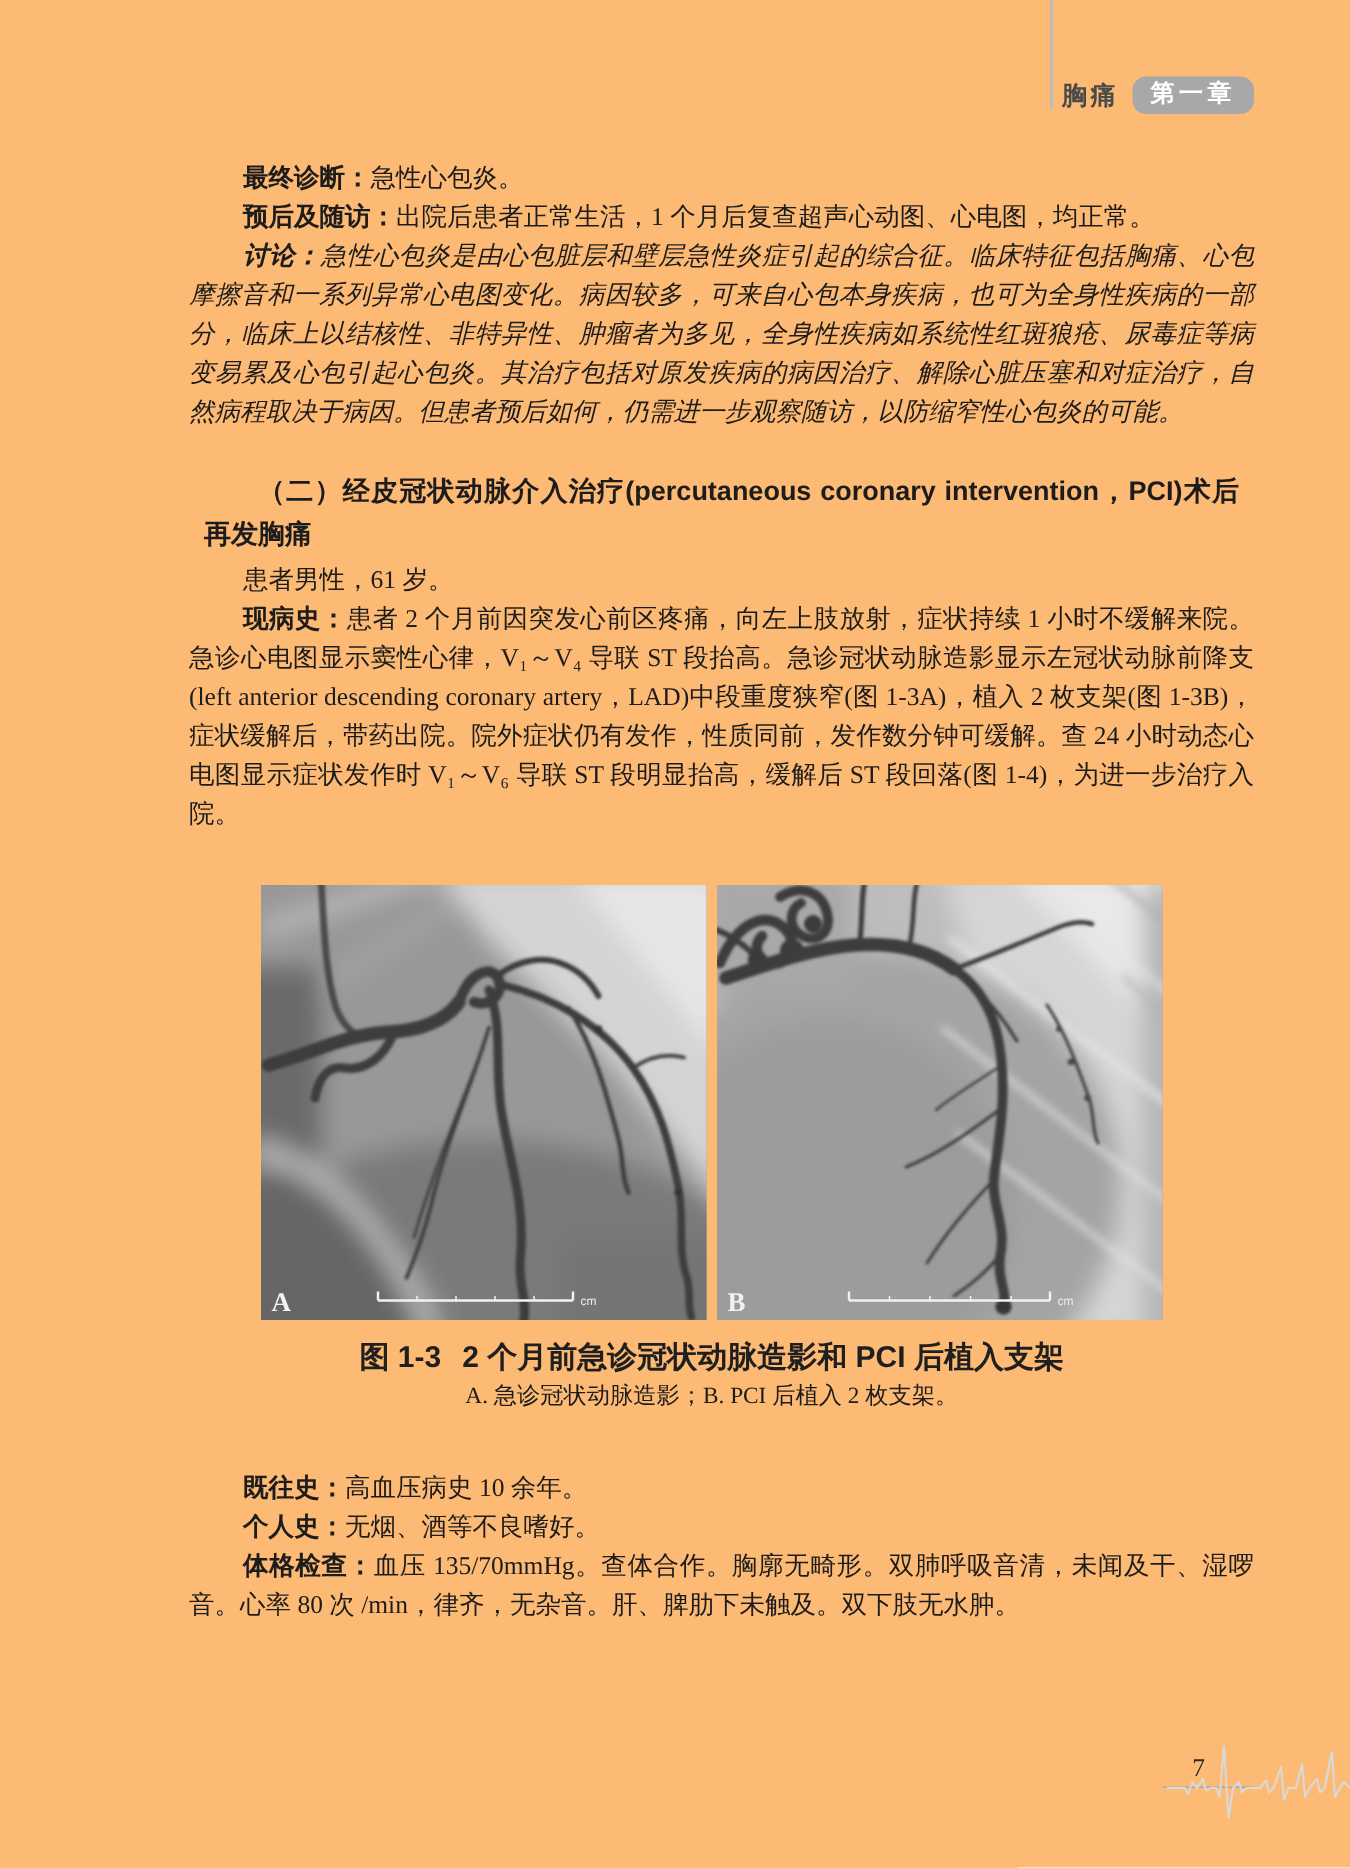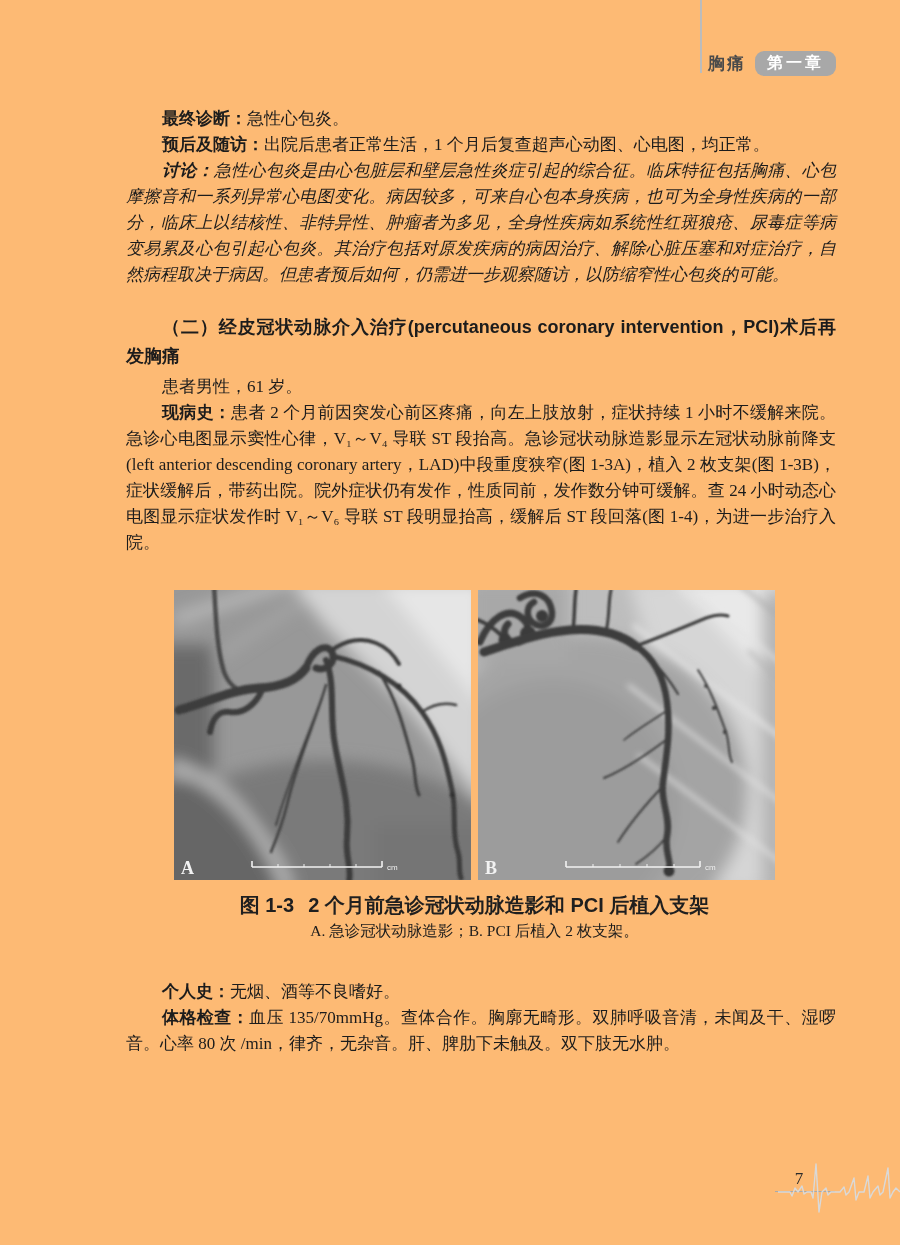--- a/index.html
+++ b/index.html
@@ -13,21 +13,21 @@
   .header-title{font-family:"Liberation Sans","DejaVu Sans",sans-serif;font-weight:bold;
     font-size:17px;color:#4a4a4a;letter-spacing:2px;}
   .chapter-badge{background:#a8a8a8;color:#ffffff;font-family:"Liberation Sans","DejaVu Sans",sans-serif;
     font-weight:bold;font-size:16px;line-height:22px;padding:1px 12px 2px;border-radius:9px;letter-spacing:3px;}
   
   .content{position:absolute;left:126px;top:106px;width:710px;font-size:17px;line-height:26px;text-align:justify;}
   p.body{margin:0;text-indent:36px;}
   p.body b{font-weight:bold;}
   .discussion{font-style:italic;}
   .section-heading{font-family:"Liberation Sans","DejaVu Sans",sans-serif;font-weight:bold;
-    font-size:18px;line-height:29px;margin:25px 0 3px;text-indent:36px;}
+    font-size:18px;line-height:29px;margin:25px 10px 3px;text-indent:36px;}
   
   .figure{margin:34px 0 0 48px;width:601px;}
   .panels{display:flex;gap:7px;}
   .panel{display:block;background:#9a9a9a;}
   .caption{margin-top:12px;text-align:center;font-family:"Liberation Sans","DejaVu Sans",sans-serif;
     font-weight:bold;font-size:20px;color:#1f1f1f;}
   .caption .num{margin-right:14px;}
   .subcaption{margin-top:1px;text-align:center;font-size:15.5px;line-height:24px;}
   .history{margin-top:36px;}
   
@@ -180,20 +180,21 @@
         </svg>
       </div>
 
       <div class="caption">
         <span class="num">图 1-3</span><span>2 个月前急诊冠状动脉造影和 PCI 后植入支架</span>
       </div>
       <div class="subcaption">A. 急诊冠状动脉造影；B. PCI 后植入 2 枚支架。</div>
     </div>
 
     <div class="history">
+      <p class="body"><b>既往史：</b><span>高血压病史 10 余年。</span></p>
       <p class="body"><b>个人史：</b><span>无烟、酒等不良嗜好。</span></p>
       <p class="body"><b>体格检查：</b><span>血压 135/70mmHg。查体合作。胸廓无畸形。双肺呼吸音清，未闻及干、湿啰音。心率 80 次 /min，律齐，无杂音。肝、脾肋下未触及。双下肢无水肿。</span></p>
     </div>
   </div>
 
   <div class="footer-rule"></div>
   <div class="page-number">7</div>
   <svg class="ecg" width="122" height="92" viewBox="0 0 122 92">
     <polyline fill="none" stroke="#d9d9d9" stroke-width="1.4" stroke-linejoin="round" points="0,44 12,44 14,48 17,40 20,44 24,38 26,46 29,44 33,44 35,50 38,16 41,64 44,44 48,40 50,47 53,44 58,44 62,44 66,39 68,47 71,44 76,30 78,52 81,44 86,44 90,28 92,50 95,44 100,38 102,47 105,44 110,20 112,50 115,44 118,40 122,44"></polyline>
   </svg>

